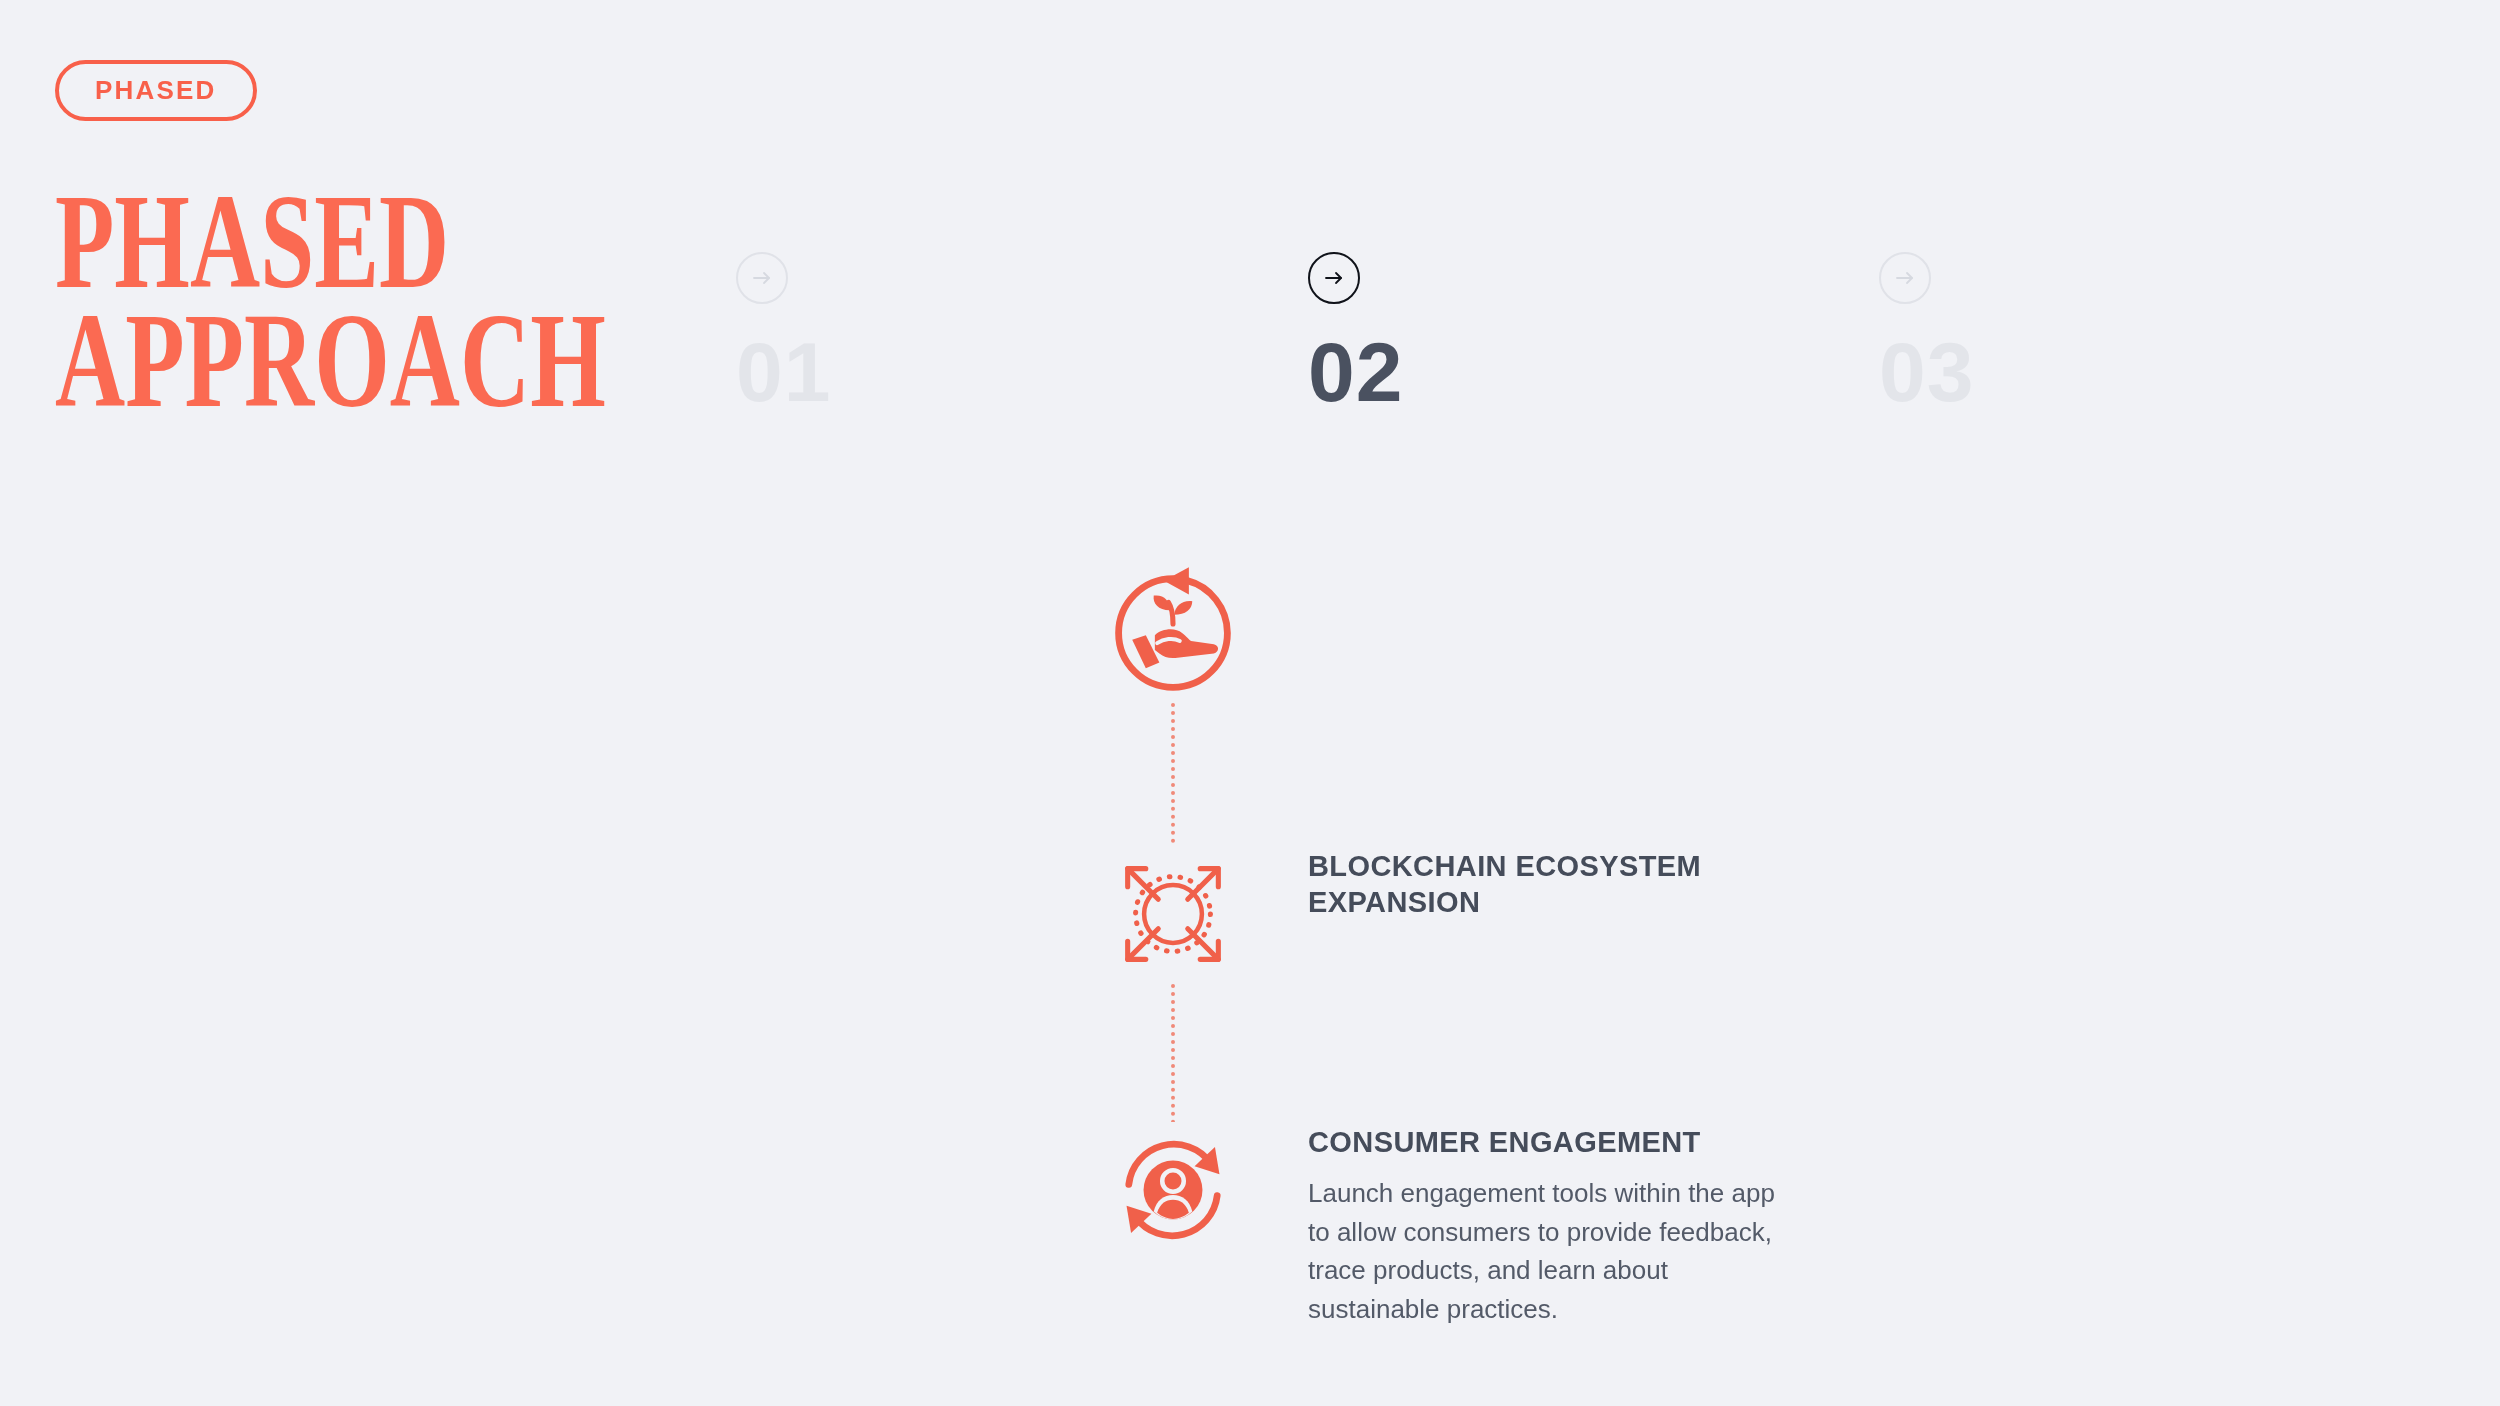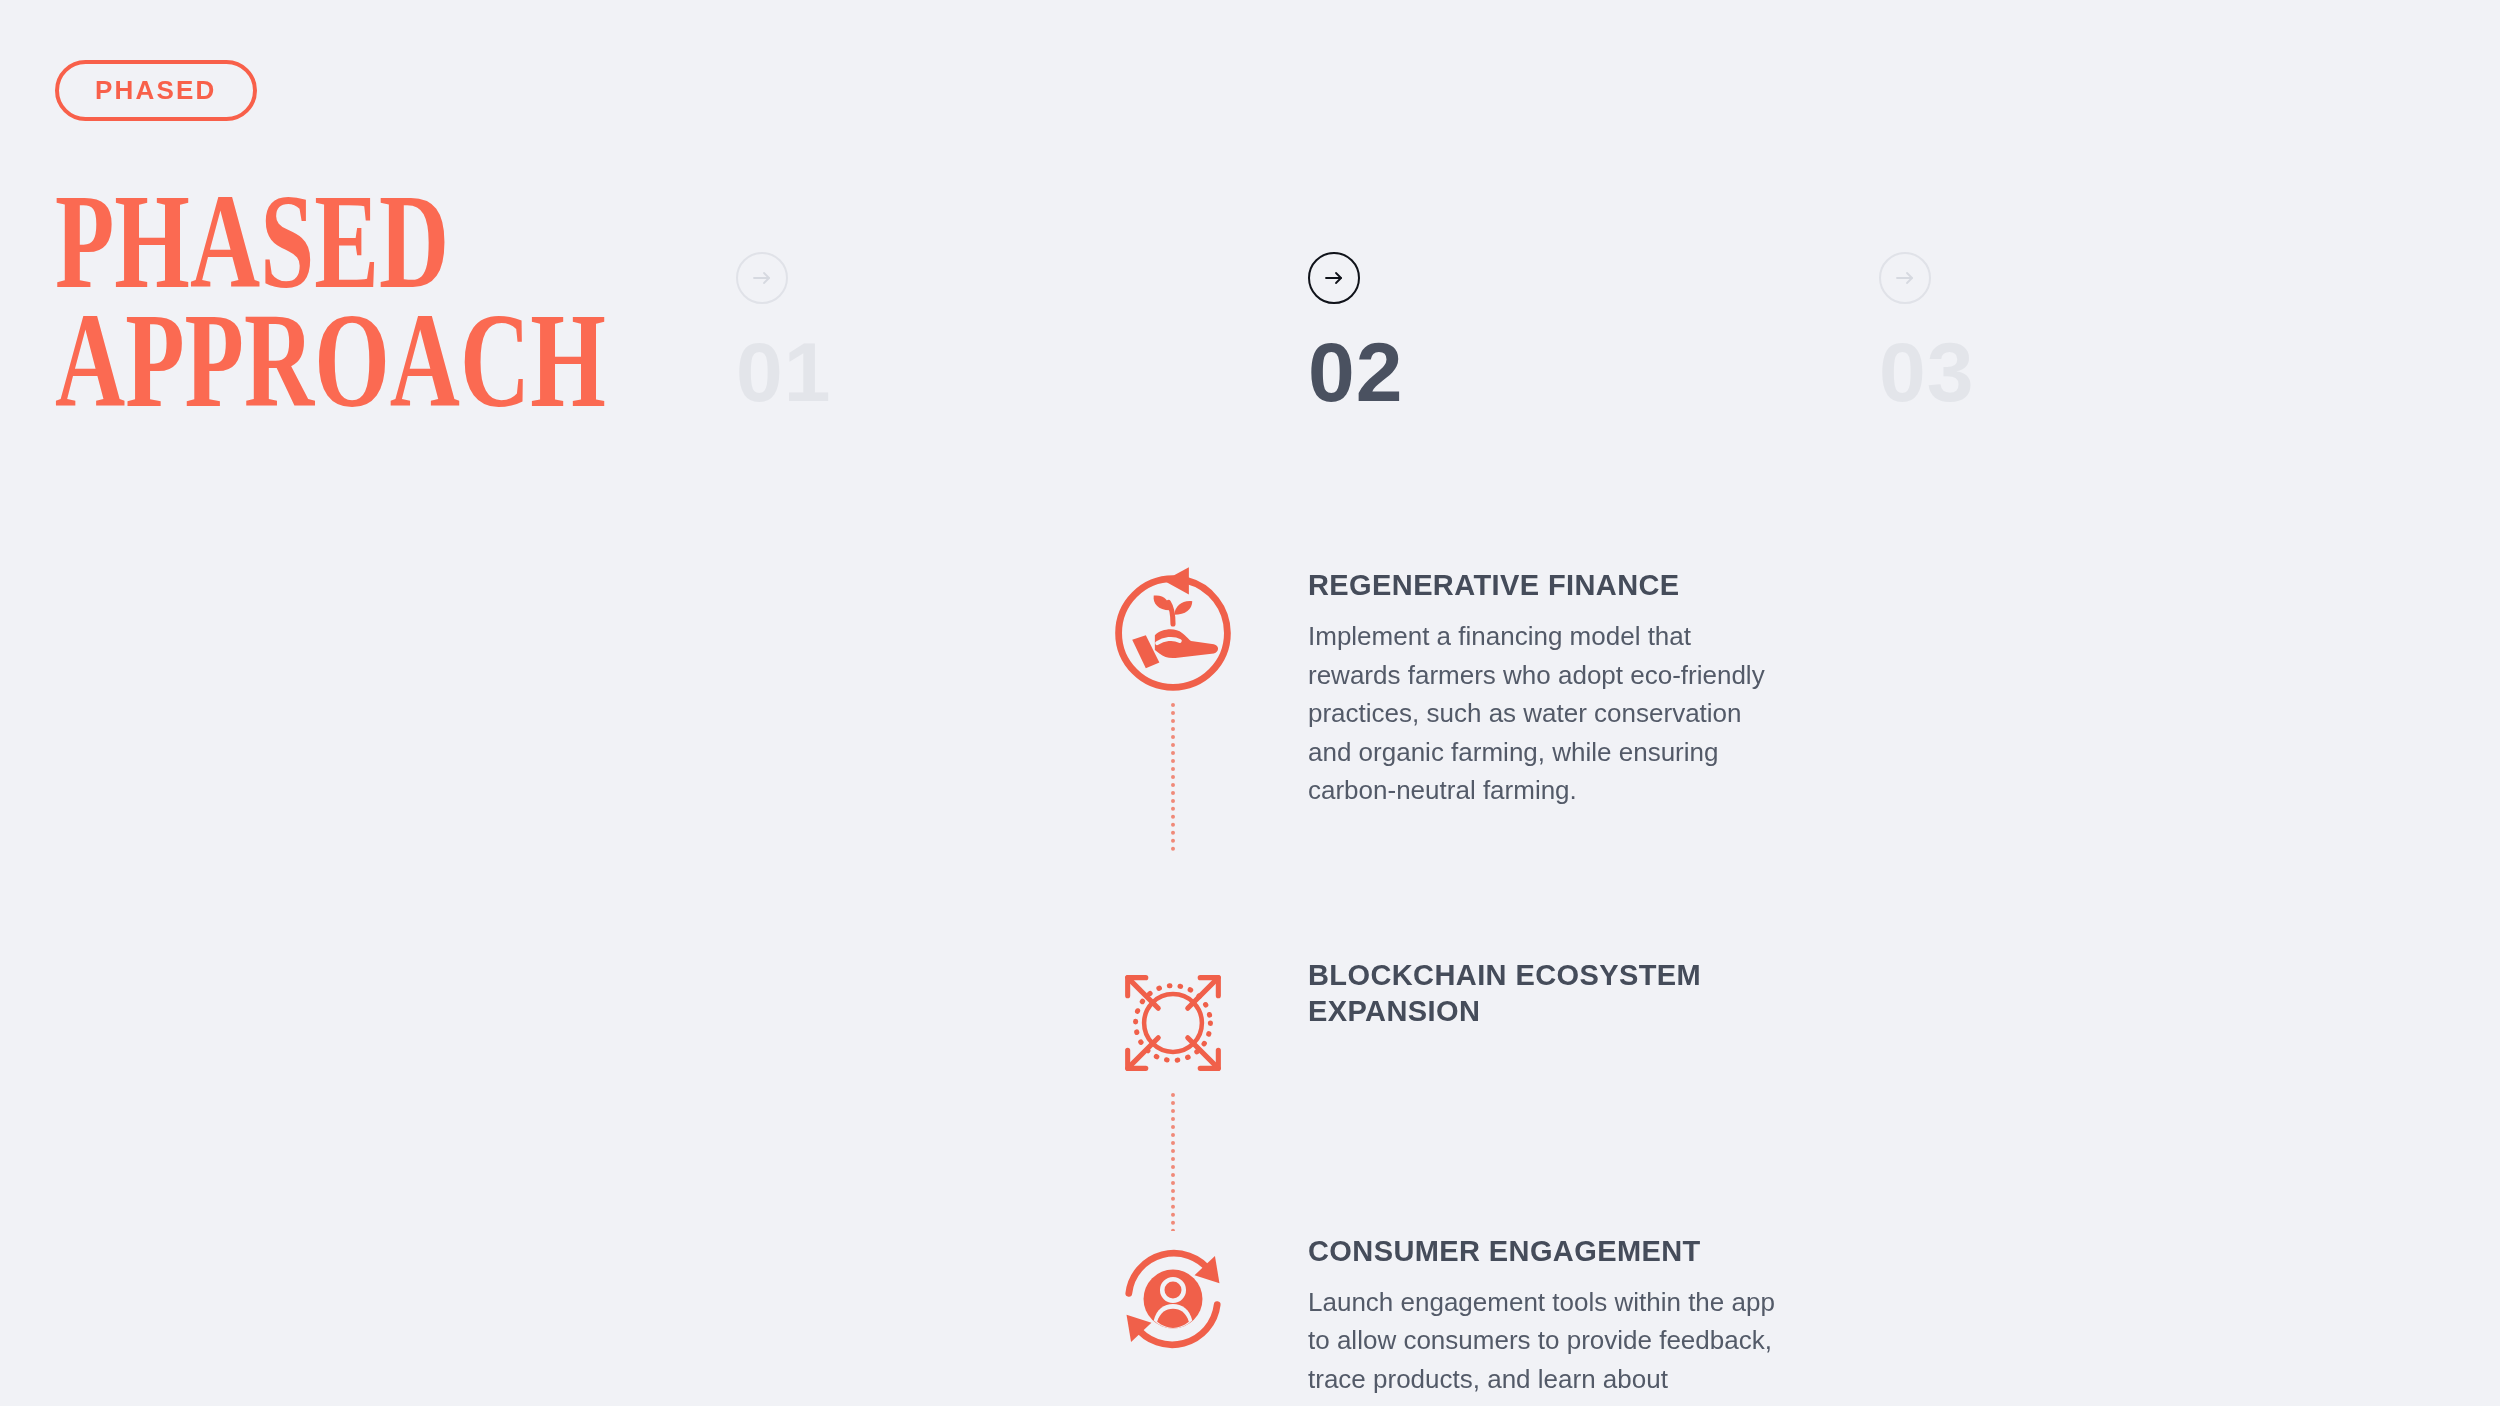--- a/index.html
+++ b/index.html
@@ -231,24 +231,20 @@
             <polygon points="74,2 74,26 52,14" fill="#f0604a"></polygon>
             <path d="M60 52 C60 42 58 36 56 33" fill="none" stroke="#f0604a" stroke-width="4.5" stroke-linecap="round"></path>
             <path d="M57 40 C47 40 42 34 43 27 C52 26 57 31 57 40 Z" fill="#f0604a"></path>
             <path d="M61 44 C71 44 77 39 77 32 C68 31 62 36 61 44 Z" fill="#f0604a"></path>
             <path d="M44 62 C50 56 62 55 68 60 C72 63 74 66 76 67 L96 70 C101 71 101 77 96 78 L62 82 C56 82.5 52 81 48 78 L44 75 Z" fill="#f0604a"></path>
             <path d="M24 66 L36 62 L48 86 L36 91 Z" fill="#f0604a"></path>
             <path d="M46 69 C52 65 60 64 66 67" fill="none" stroke="#f1f2f6" stroke-width="3.5" stroke-linecap="round"></path>
           </svg>
         </div>
         <div class="connector conn-1"></div>
-      </div>
-      <div class="t-text">
-        <h3 class="t-title">REGENERATIVE FINANCE</h3>
-        <p class="t-desc">Implement a financing model that rewards farmers who adopt eco-friendly practices, such as water conservation and organic farming, while ensuring carbon-neutral farming.</p>
       </div>
     </div>
 
     <div class="item-gap-1"></div>
 
     <div class="t-item">
       <div class="t-icon-col">
         <div class="t-icon">
           <svg viewBox="0 0 120 120">
             <circle cx="60" cy="60" r="25.5" fill="none" stroke="#f0604a" stroke-width="4"></circle>

